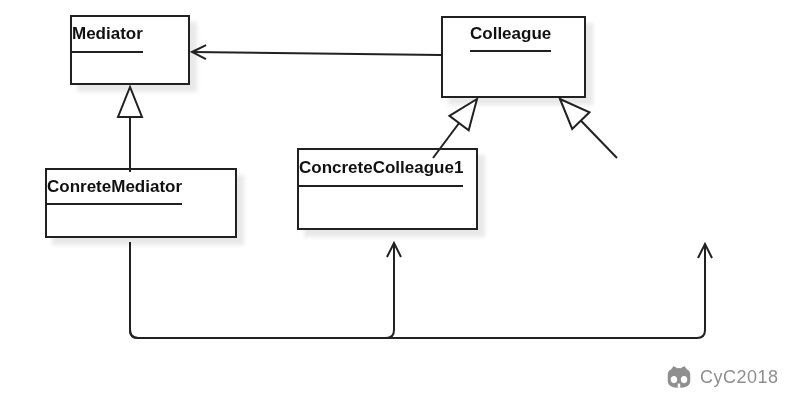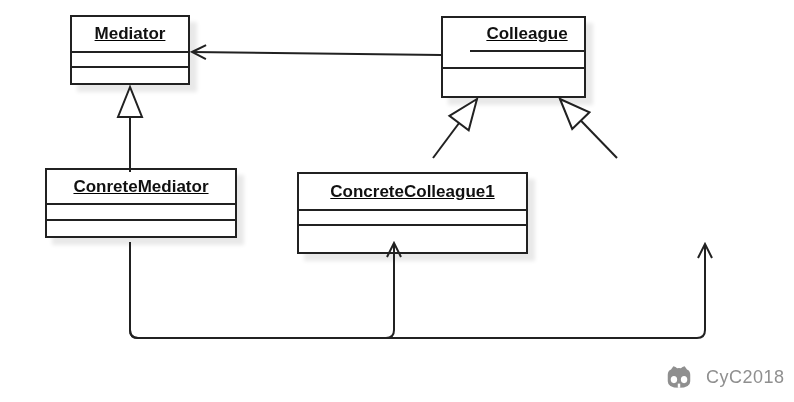--- a/index.html
+++ b/index.html
@@ -23,22 +23,20 @@
     z-index: 2;
   }
   .uml-box {
     position: absolute;
     box-sizing: border-box;
     background: #ffffff;
     border: 2px solid #212121;
     box-shadow: 7px 7px 4px rgba(0,0,0,0.09);
     z-index: 1;
     display: flex;
-    flex-direction: column;
-    text-decoration: underline;
   }
   .uml-title {
     box-sizing: border-box;
     border-bottom: 2px solid #212121;
     display: flex;
     align-items: center;
     justify-content: center;
     font-weight: bold;
     font-size: 17px;
     color: #111111;
@@ -51,21 +49,21 @@
   .uml-ops {
     box-sizing: border-box;
     flex: 1;
   }
   .watermark {
     position: absolute;
     left: 664px;
     top: 365px;
     display: flex;
     align-items: center;
-    gap: 12px;
+    gap: 6px;
     z-index: 3;
   }
   .watermark-text {
     color: #8f8f8f;
     font-size: 18px;
     letter-spacing: 0.5px;
   }
 </style>
 </head>
 <body>
@@ -106,21 +104,21 @@
     <div class="uml-attrs" style="height:17px;"></div>
     <div class="uml-ops"></div>
   </div>
 
   <div class="uml-box" style="left:45px; top:168px; width:192px; height:70px;">
     <div class="uml-title" style="height:35px;">ConreteMediator</div>
     <div class="uml-attrs" style="height:16px;"></div>
     <div class="uml-ops"></div>
   </div>
 
-  <div class="uml-box" style="left:297px; top:172px; width:231px; height:82px;">
+  <div class="uml-box" style="left:297px; top:148px; width:181px; height:82px;">
     <div class="uml-title" style="height:37px;">ConcreteColleague1</div>
     <div class="uml-attrs" style="height:15px;"></div>
     <div class="uml-ops"></div>
   </div>
 
 
   <div class="watermark">
     <svg width="30" height="25" viewBox="0 0 32 26" xmlns="http://www.w3.org/2000/svg">
       <path fill="#8f8f8f" d="M4,10 Q4,6 7.5,4.5 L10,1 Q12.5,1.5 14,3 Q16,2.6 18,3 Q19.5,1.5 22,1 L24.5,4.5 Q28,6 28,10 L28,17 Q28,24 16,24 Q4,24 4,17 Z"></path>
       <ellipse cx="10.6" cy="15.2" rx="3.4" ry="3.8" fill="#ffffff"></ellipse>

